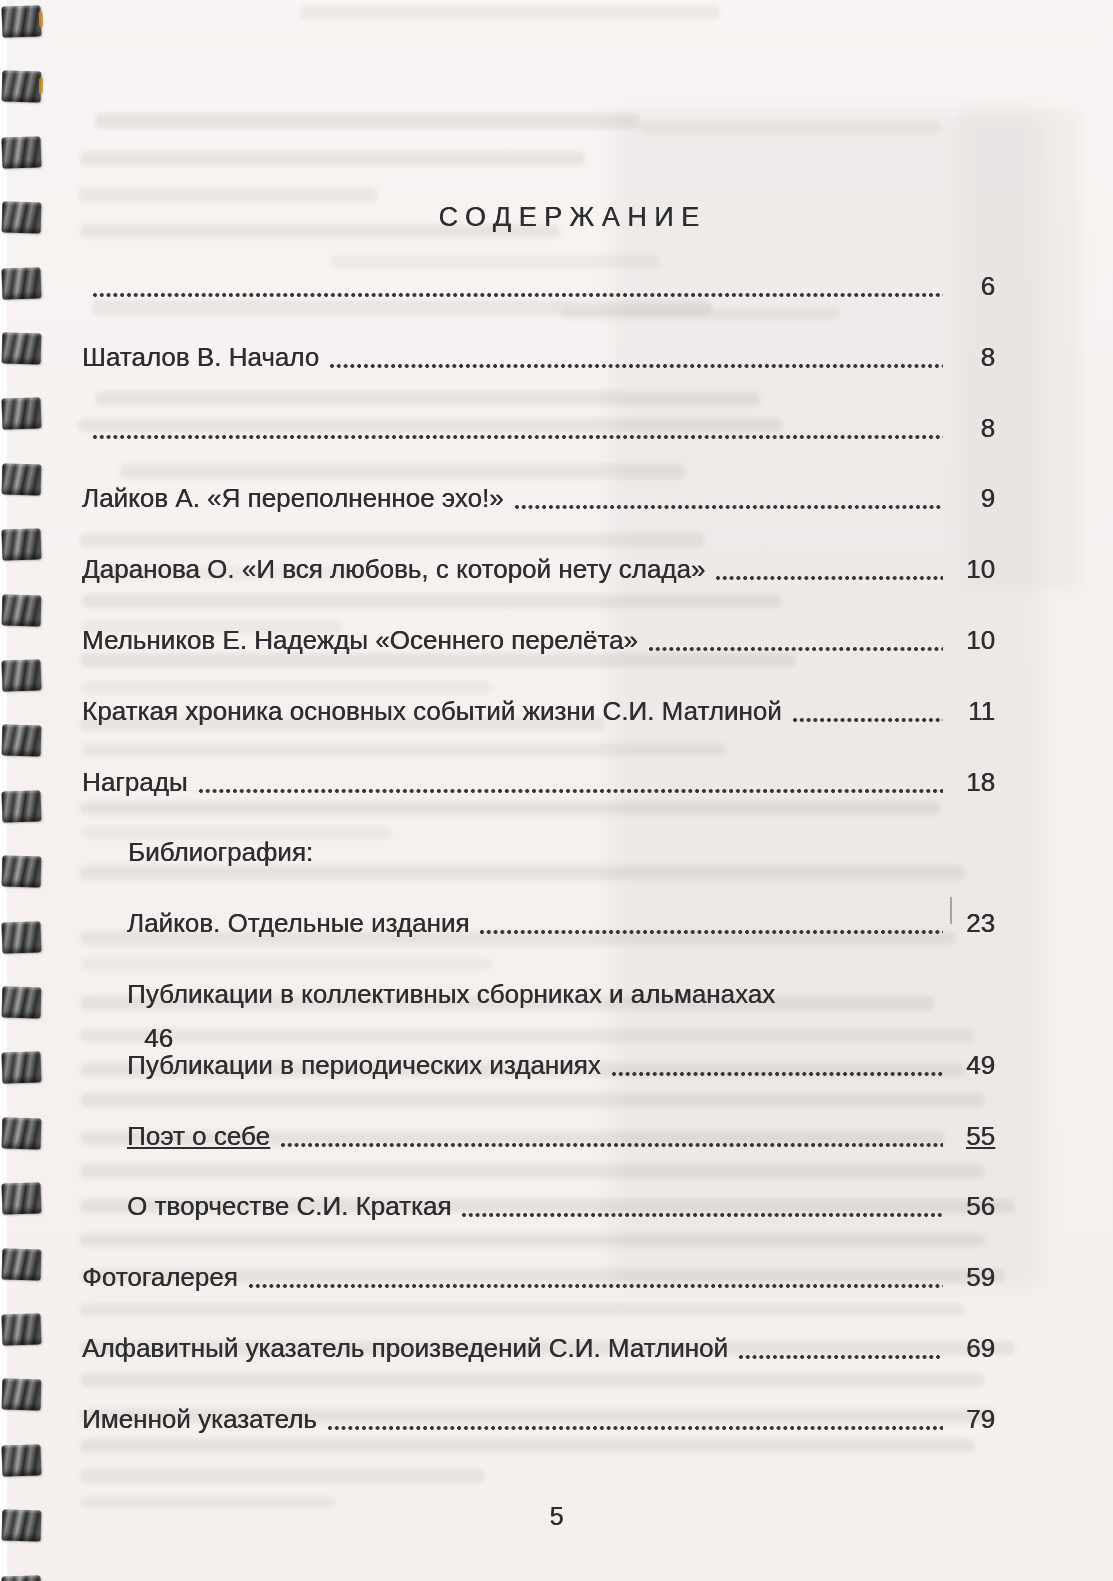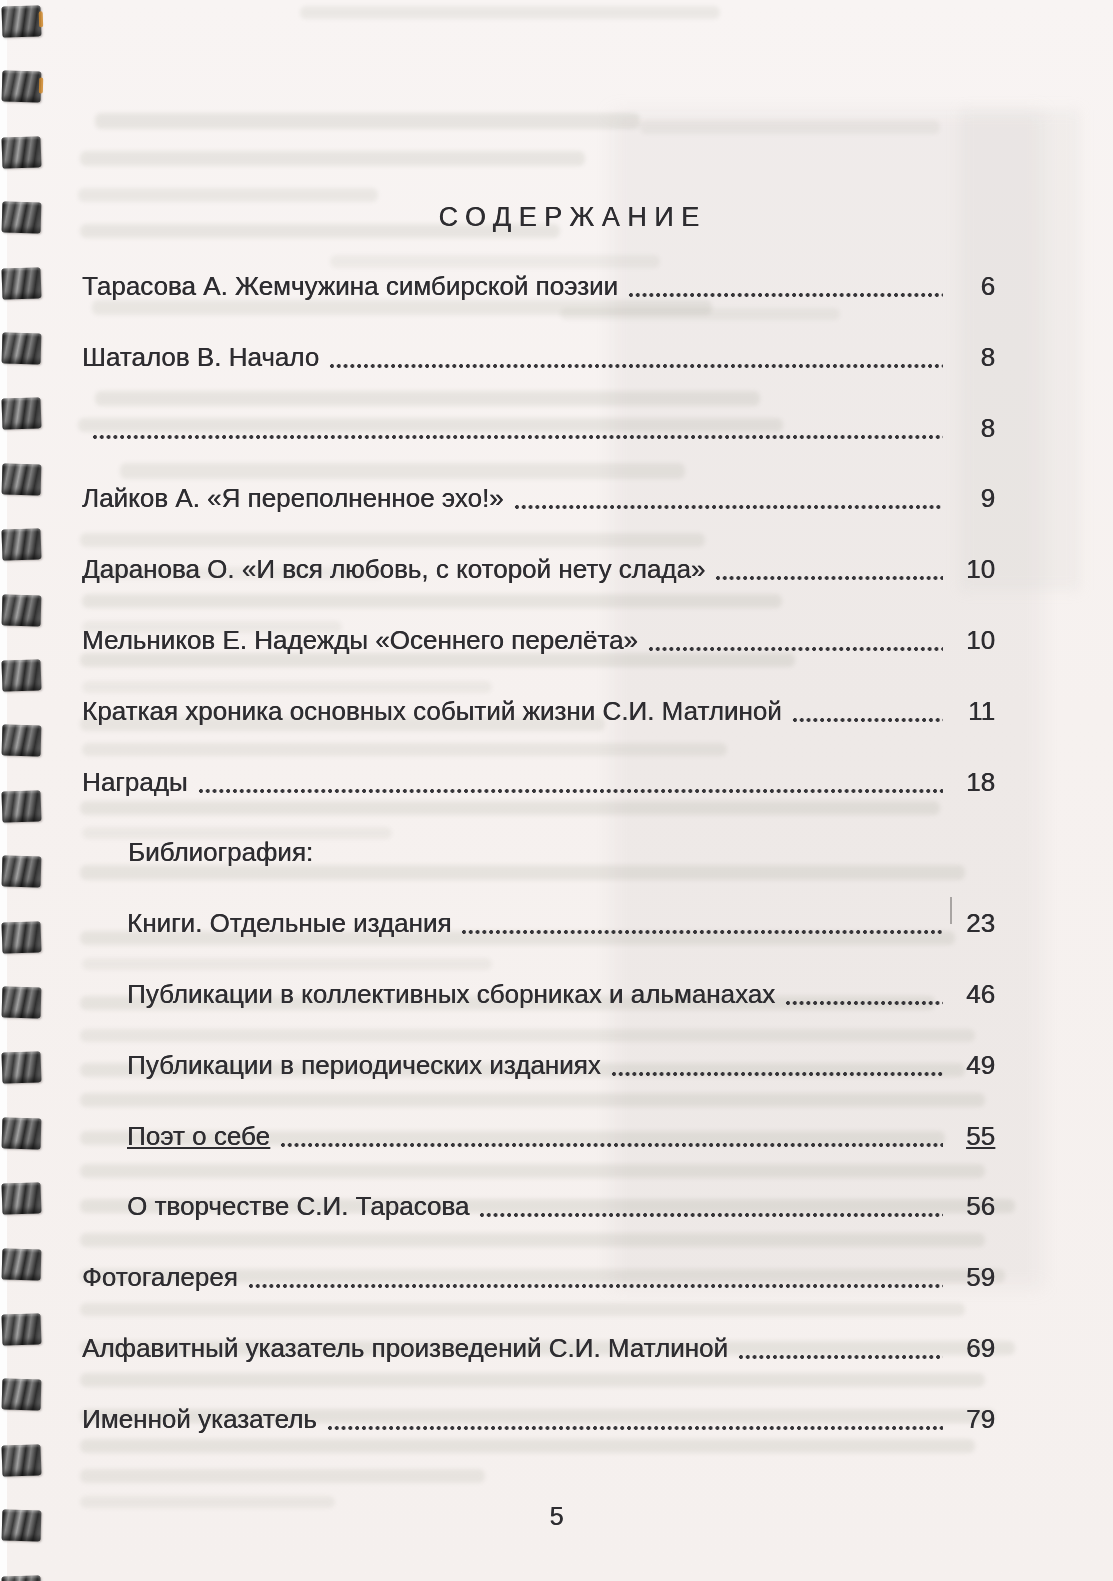--- a/index.html
+++ b/index.html
@@ -133,21 +133,20 @@
       <div class="bleed-bar" style="left: 80px; top: 1409px; width: 915px; height: 14px; opacity: 0.13;"></div>
       <div class="bleed-bar" style="left: 80px; top: 1439px; width: 895px; height: 14px; opacity: 0.12;"></div>
       <div class="bleed-bar" style="left: 80px; top: 1469px; width: 405px; height: 14px; opacity: 0.11;"></div>
       <div class="bleed-bar" style="left: 80px; top: 1496px; width: 255px; height: 12px; opacity: 0.09;"></div>
     </div>
 
   <div class="content">
     <h1 class="toc-title">СОДЕРЖАНИЕ</h1>
     <div id="toc-rows">
         <div class="toc-row" style="top: 270px;">
-          <span class="entry-text">Тарасова А. Жемчужина симбирской поэзии</span>
           <span class="dots"></span>
           <span class="pagenum">6</span>
         </div>
         <div class="toc-row" style="top: 340.8px;">
           <span class="entry-text">Шаталов В. Начало</span>
           <span class="dots"></span>
           <span class="pagenum">8</span>
         </div>
         <div class="toc-row" style="top: 411.6px;">
           <span class="dots"></span>
@@ -175,41 +174,41 @@
         </div>
         <div class="toc-row" style="top: 765.6px;">
           <span class="entry-text">Награды</span>
           <span class="dots"></span>
           <span class="pagenum">18</span>
         </div>
         <div class="toc-row" style="top: 836.4px; margin-left: 46px;">
           <span class="entry-text">Библиография:</span>
         </div>
         <div class="toc-row indent" style="top: 907.2px;">
-          <span class="entry-text">Книги. Отдельные издания</span>
+          <span class="entry-text">Лайков. Отдельные издания</span>
           <span class="dots"></span>
           <span class="pagenum">23</span>
         </div>
-        <div class="toc-row indent" style="top: 978px;">
+        <div class="toc-row indent" style="top: 978px; flex-direction: column;">
           <span class="entry-text">Публикации в коллективных сборниках и альманахах</span>
           <span class="dots"></span>
           <span class="pagenum">46</span>
         </div>
         <div class="toc-row indent" style="top: 1048.8px;">
           <span class="entry-text">Публикации в периодических изданиях</span>
           <span class="dots"></span>
           <span class="pagenum">49</span>
         </div>
         <div class="toc-row indent" style="top: 1119.6px; text-decoration: underline;">
           <span class="entry-text">Поэт о себе</span>
           <span class="dots"></span>
           <span class="pagenum">55</span>
         </div>
         <div class="toc-row indent" style="top: 1190.4px;">
-          <span class="entry-text">О творчестве С.И. Тарасова</span>
+          <span class="entry-text">О творчестве С.И. Краткая</span>
           <span class="dots"></span>
           <span class="pagenum">56</span>
         </div>
         <div class="toc-row" style="top: 1261.2px;">
           <span class="entry-text">Фотогалерея</span>
           <span class="dots"></span>
           <span class="pagenum">59</span>
         </div>
         <div class="toc-row" style="top: 1332px;">
           <span class="entry-text">Алфавитный указатель произведений С.И. Матлиной</span>

